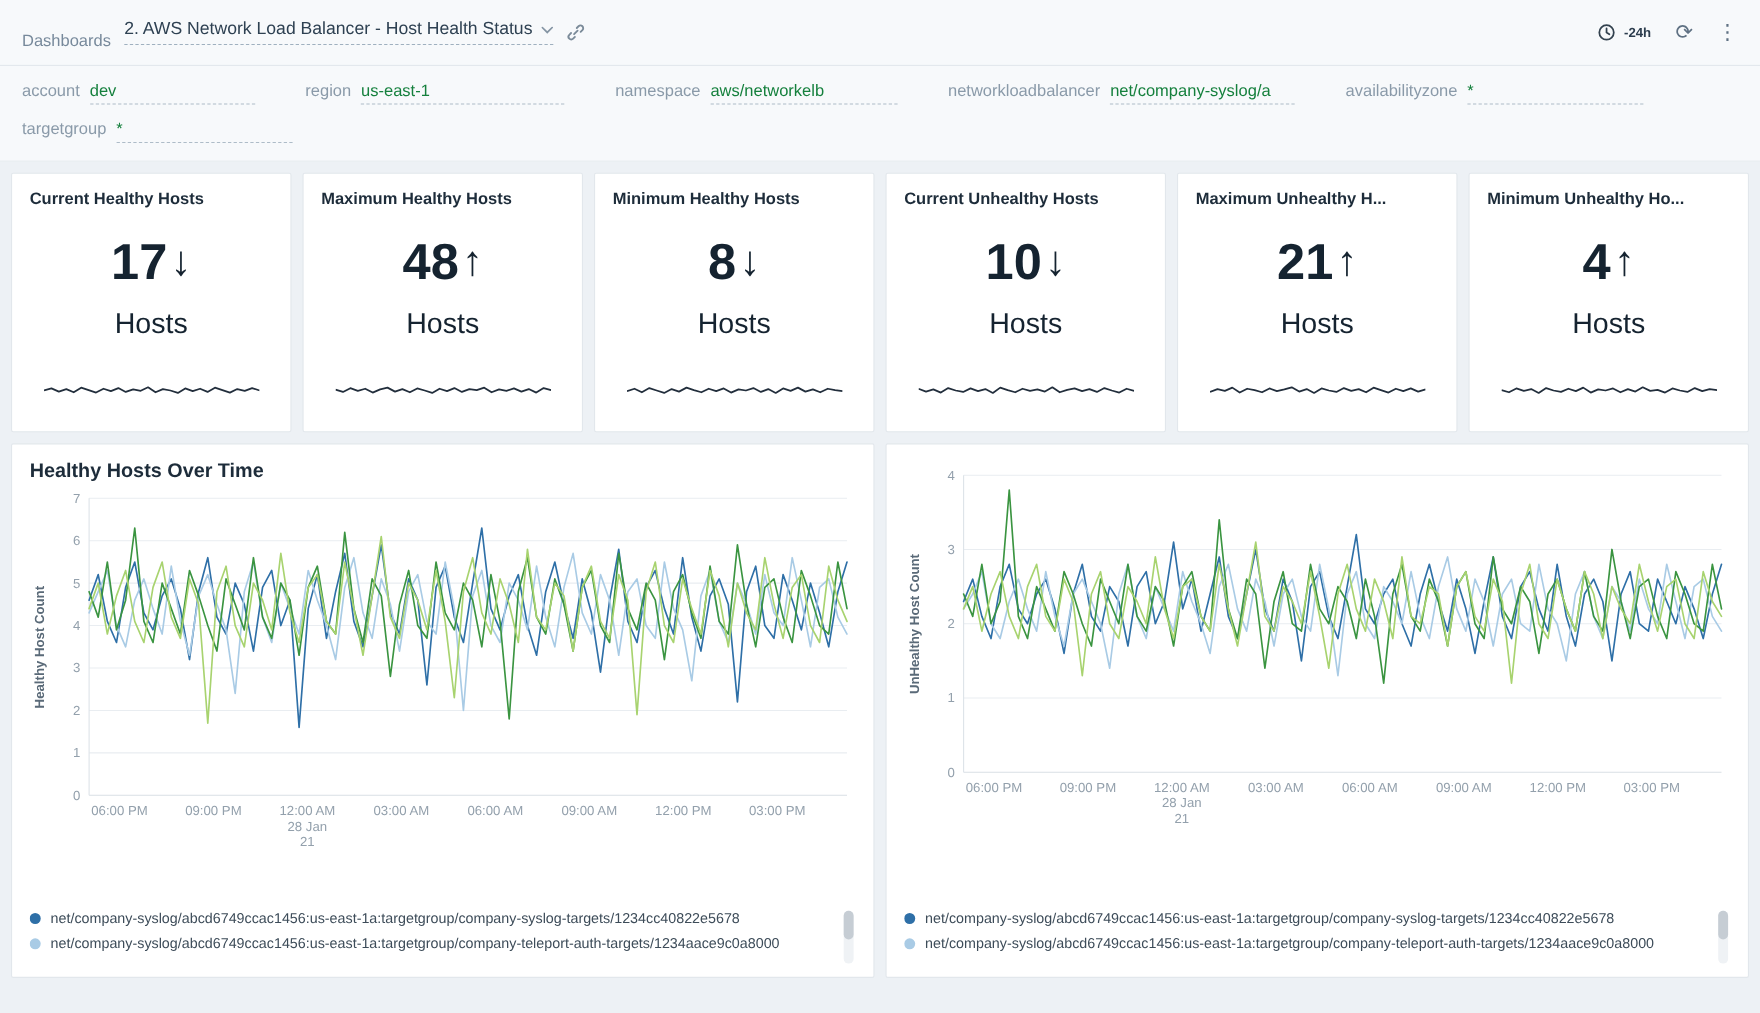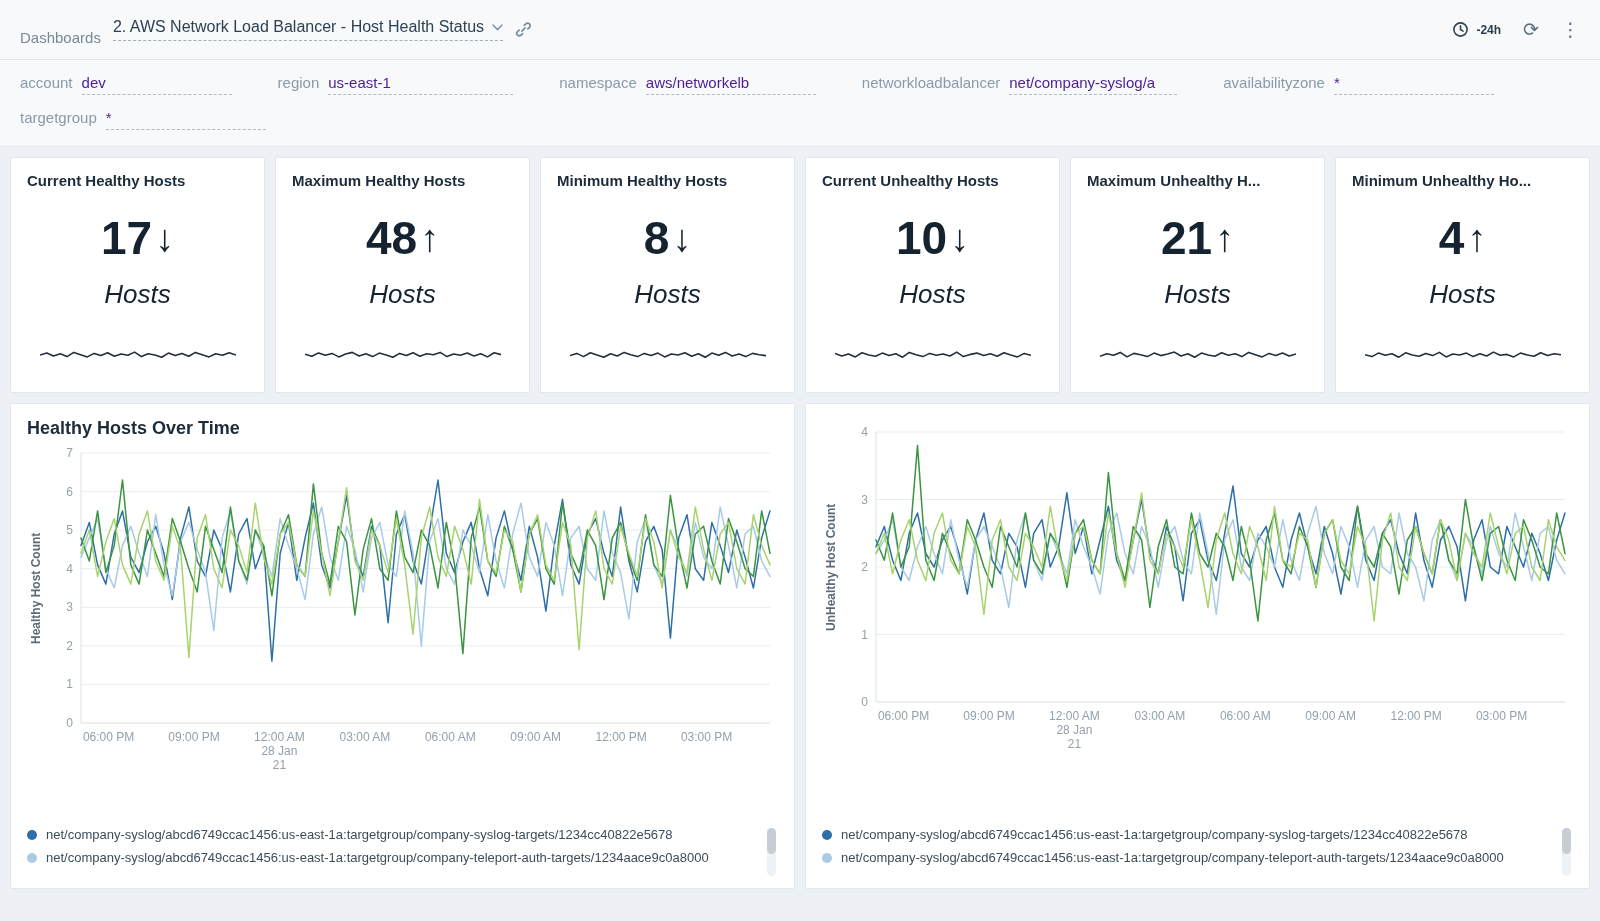--- a/index.html
+++ b/index.html
@@ -28,37 +28,37 @@
   .time-range { display:flex; align-items:center; gap:7px; font-size:12px; font-weight:700; color:#2c3d4e; cursor:pointer; }
   .refresh-glyph { font-size:19px; color:#5f7183; }
   .kebab-glyph { font-size:19px; color:#5f7183; letter-spacing:0; }
   
   .filterbar {
     background:#f7f9fb; border-bottom:1px solid #e6ebef;
     padding:14px 20px 16px; display:flex; flex-wrap:wrap; gap:14px 46px;
   }
   .filter { display:flex; align-items:baseline; gap:9px; font-size:15px; }
   .f-label { color:#8a9aa9; }
-  .f-value { color:#4c1d95; border-bottom:1px dashed #aebcc8; padding-bottom:3px; cursor:text; white-space:nowrap; }
+  .f-value { color:#15803d; border-bottom:1px dashed #aebcc8; padding-bottom:3px; cursor:text; white-space:nowrap; }
   .filter:nth-child(1) .f-value { min-width:150px; }
   .filter:nth-child(2) .f-value { min-width:185px; }
   .filter:nth-child(3) .f-value { min-width:170px; }
   .filter:nth-child(4) .f-value { min-width:168px; }
   .filter:nth-child(5) .f-value { min-width:160px; }
   .filter:nth-child(6) .f-value { min-width:160px; }
   
   main { padding:10px; }
   .card { background:#ffffff; border:1px solid #e2e7ec; border-radius:2px; }
   .stats-grid { display:grid; grid-template-columns:repeat(6,1fr); gap:10px; }
   .stat { height:236px; padding:14px 16px 16px; display:flex; flex-direction:column; }
   .stat-title { font-size:15px; font-weight:600; color:#1d2c3a; white-space:nowrap; overflow:hidden; }
   .stat-mid { flex:1; display:flex; flex-direction:column; align-items:center; justify-content:center; margin-top:-8px; }
   .stat-value { display:flex; align-items:center; font-size:46px; font-weight:600; color:#152330; line-height:1; }
   .arrow { font-size:38px; font-weight:400; margin-left:3px; }
-  .stat-unit { font-size:26px; font-weight:500; color:#152330; margin-top:18px;font-style:italic; }
+  .stat-unit { font-size:26px; font-weight:500; color:#152330; margin-top:18px; }
   .spark { display:block; margin:0 auto 10px; }
   
   .charts-grid { display:grid; grid-template-columns:1fr 1fr; gap:10px; margin-top:10px; }
   .chart-card { height:486px; padding:14px 16px 10px; display:flex; flex-direction:column; }
   .chart-title { font-size:18px; font-weight:600; color:#1d2c3a; }
   .chart-body { display:flex; flex:1; margin-top:4px; min-height:0; }
   .ylabel {
     writing-mode:vertical-rl; transform:rotate(180deg);
     font-size:12px; font-weight:700; color:#5a6a78;
     display:flex; align-items:center; justify-content:center;

